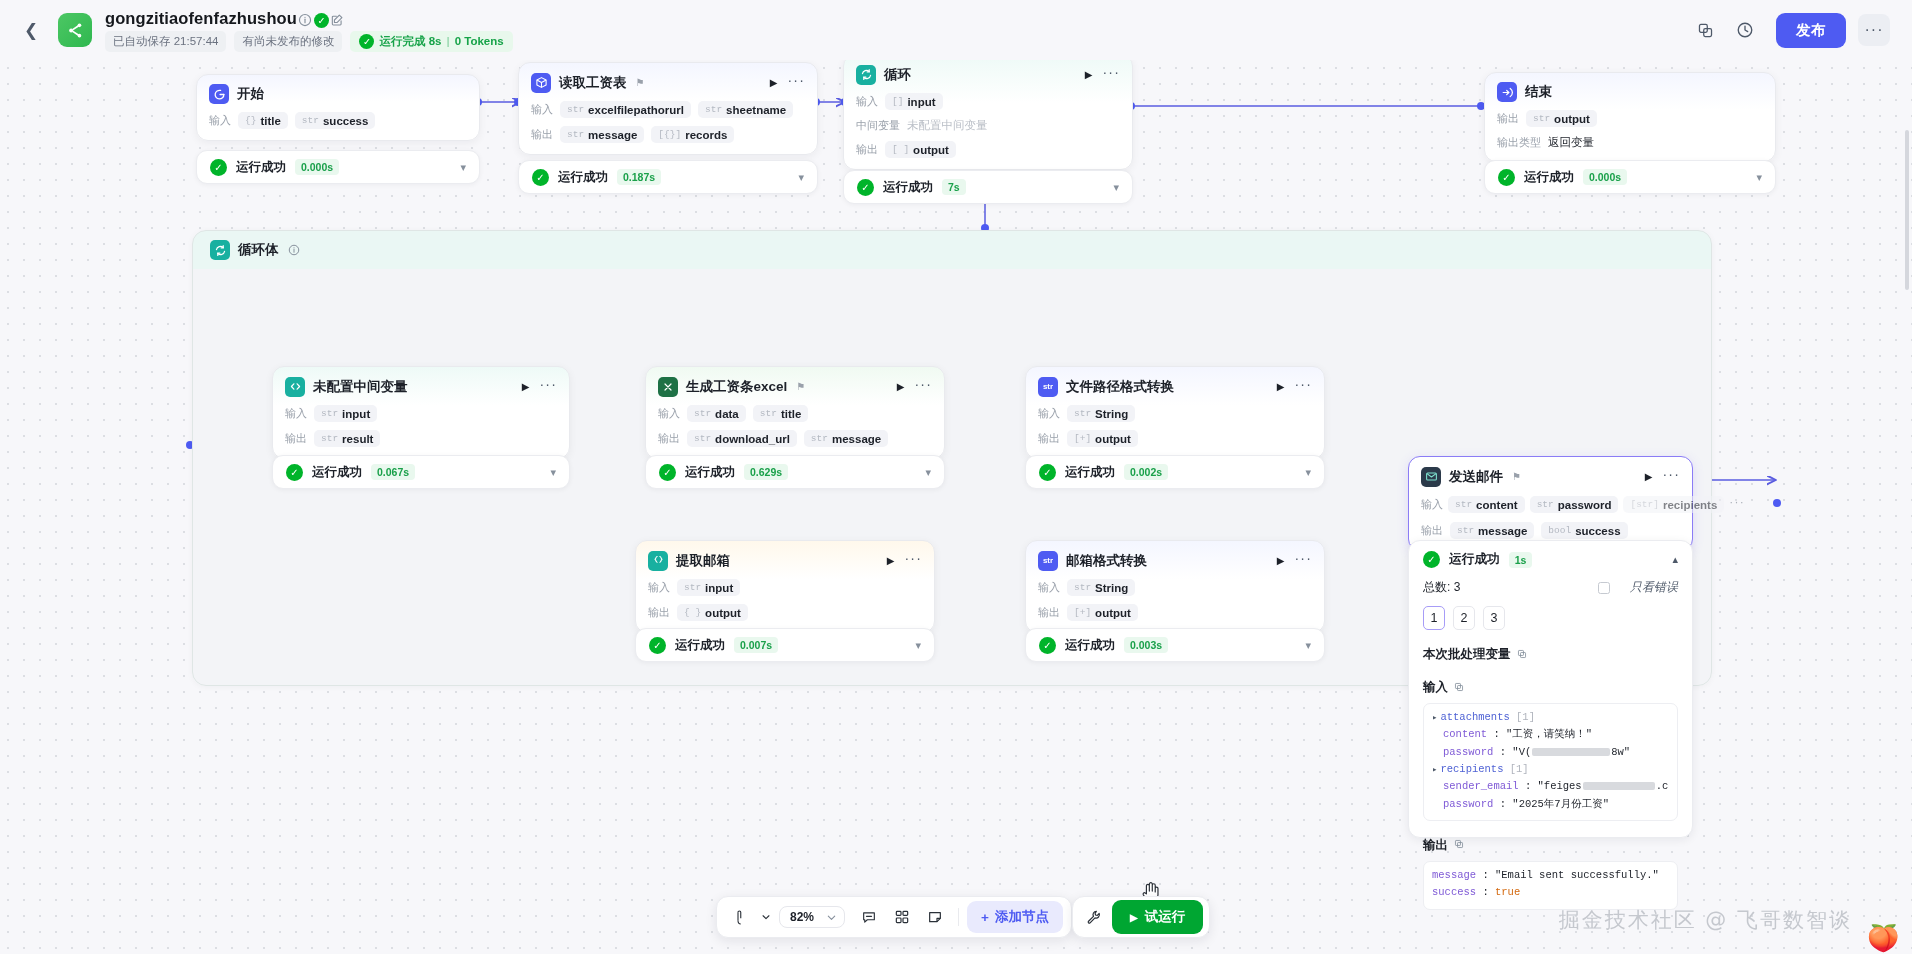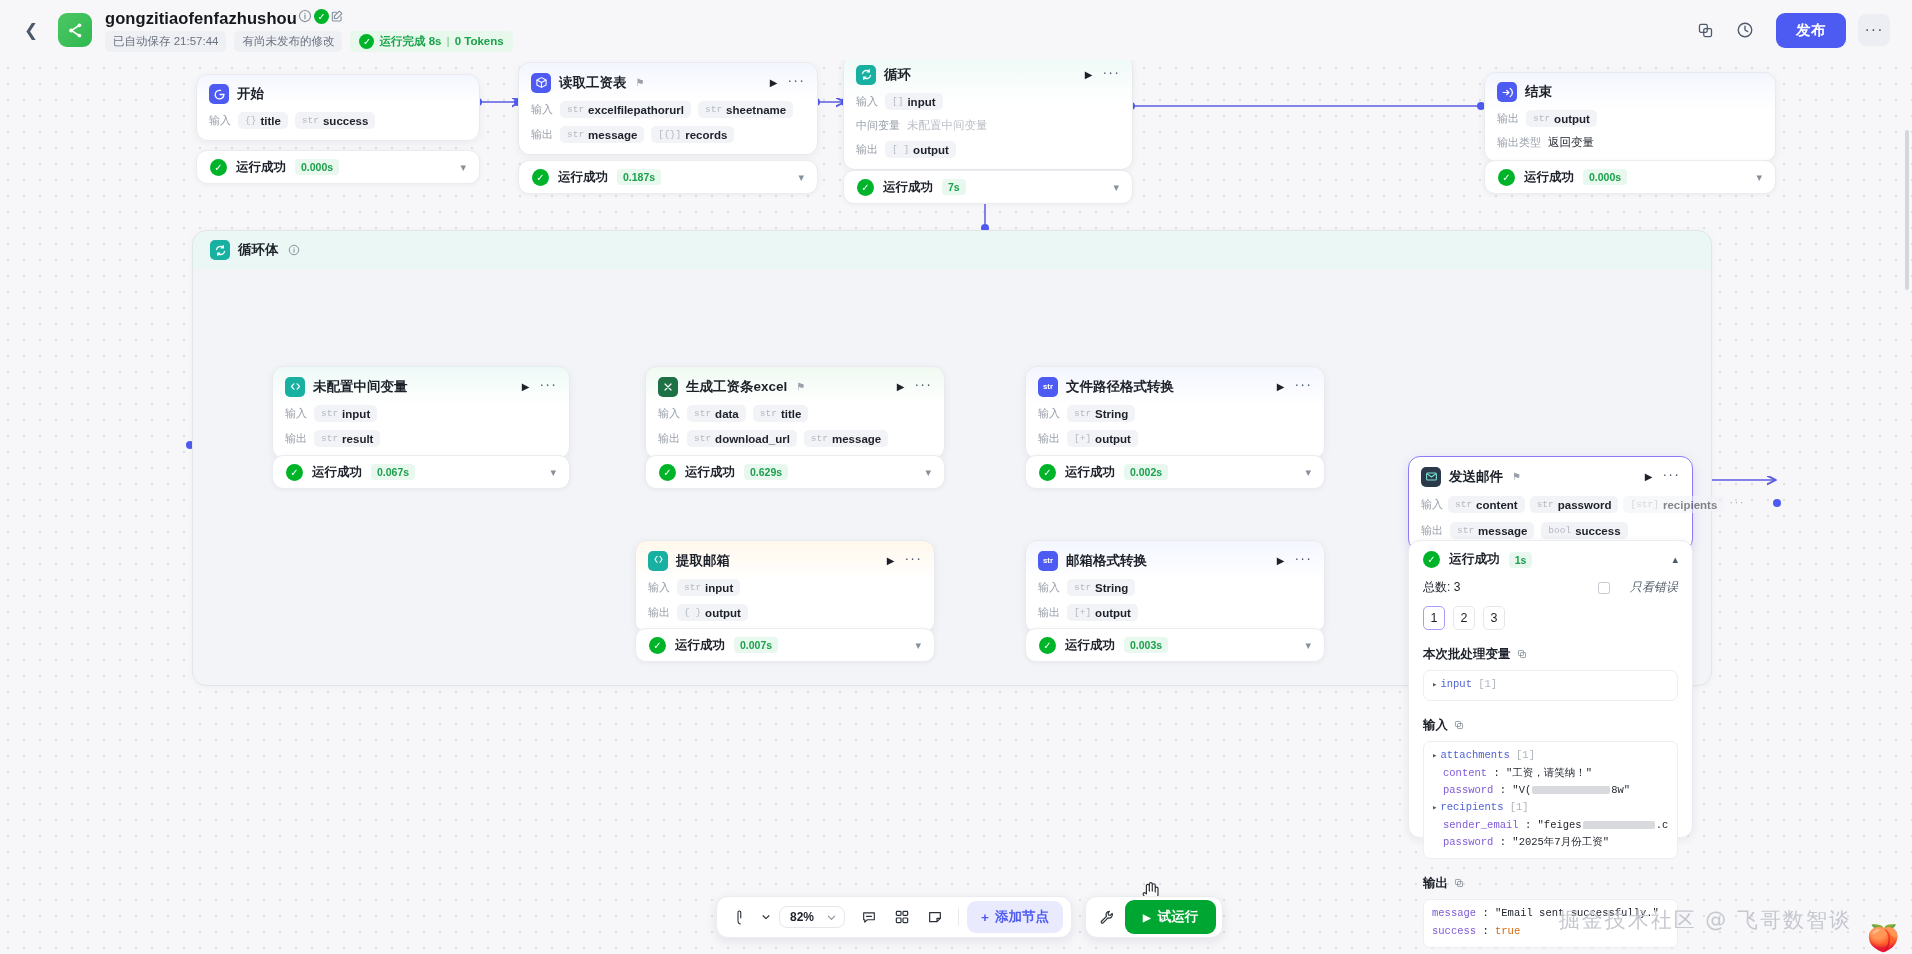--- a/index.html
+++ b/index.html
@@ -24,21 +24,21 @@
     width: 26px; height: 26px; display: flex; align-items: center; justify-content: center;
     color: #4e5969; font-size: 17px; cursor: pointer; flex: none;
   }
   .app-logo {
     width: 34px; height: 34px; border-radius: 9px; flex: none;
     background: linear-gradient(135deg,#4cc764,#2fb84f);
     margin-left: 14px;
     display: flex; align-items: center; justify-content: center;
   }
   .hdr-texts { margin-left: 13px; display: flex; flex-direction: column; gap: 3px; }
-  .hdr-row1 { display: flex; align-items: flex-start; gap: 1px; }
+  .hdr-row1 { display: flex; align-items: flex-end; gap: 1px; }
   .hdr-title { font-size: 16.5px; font-weight: 700; color: #15181d; letter-spacing: .1px; }
   .ico-info, .ico-edit {
     width: 15px; height: 15px; color: #86909c; display: inline-flex;
     align-items: center; justify-content: center; cursor: pointer;
   }
   .ico-ok-sm {
     width: 15px; height: 15px; border-radius: 50%; background: #00b42a;
     display: inline-flex; align-items: center; justify-content: center;
     color: #fff; font-size: 9.5px; flex: none;
   }
@@ -192,21 +192,21 @@
   .jstr { color: #1d2129; }
   .jbool { color: #d4690f; }
   .redact {
     display: inline-block; height: 8px; background: #d8dade; border-radius: 2px;
     vertical-align: middle; margin: 0 1px;
   }
 
   
   .toolbar {
     position: absolute; left: 716px; bottom: 16px;
-    display: flex; gap: 13px; z-index: 30;
+    display: flex; gap: 0; z-index: 30;
   }
   .tb-group {
     background: #fff; border-radius: 12px; border: 1px solid #ebecf0;
     box-shadow: 0 3px 12px rgba(20,24,40,.09);
     display: flex; align-items: center; gap: 3px; padding: 6px 8px; height: 42px;
   }
   .tb-btn {
     width: 30px; height: 30px; border-radius: 7px; display: flex;
     align-items: center; justify-content: center; color: #2a3038; cursor: pointer;
   }
@@ -780,26 +780,20 @@
 
     <div class="sec-title">
       <span>本次批处理变量</span>
       <span class="ico-copy">
         <svg width="10" height="10" viewBox="0 0 24 24" fill="none" stroke="currentColor" stroke-width="2">
           <rect x="3.5" y="3.5" width="12" height="12" rx="1.6"></rect>
             <rect x="8.5" y="8.5" width="12" height="12" rx="1.6"></rect>
         </svg>
       </span>
     </div>
-    <div class="json-box" style="min-height:26px;">
-      <div class="jrow">
-        <span class="jcar">▸</span><span class="jkey-b">input</span>
-        <span class="jcnt">[1]</span>
-      </div>
-    </div>
 
     <div class="sec-title">
       <span>输入</span>
       <span class="ico-copy">
         <svg width="10" height="10" viewBox="0 0 24 24" fill="none" stroke="currentColor" stroke-width="2">
           <rect x="3.5" y="3.5" width="12" height="12" rx="1.6"></rect>
             <rect x="8.5" y="8.5" width="12" height="12" rx="1.6"></rect>
         </svg>
       </span>
     </div>

